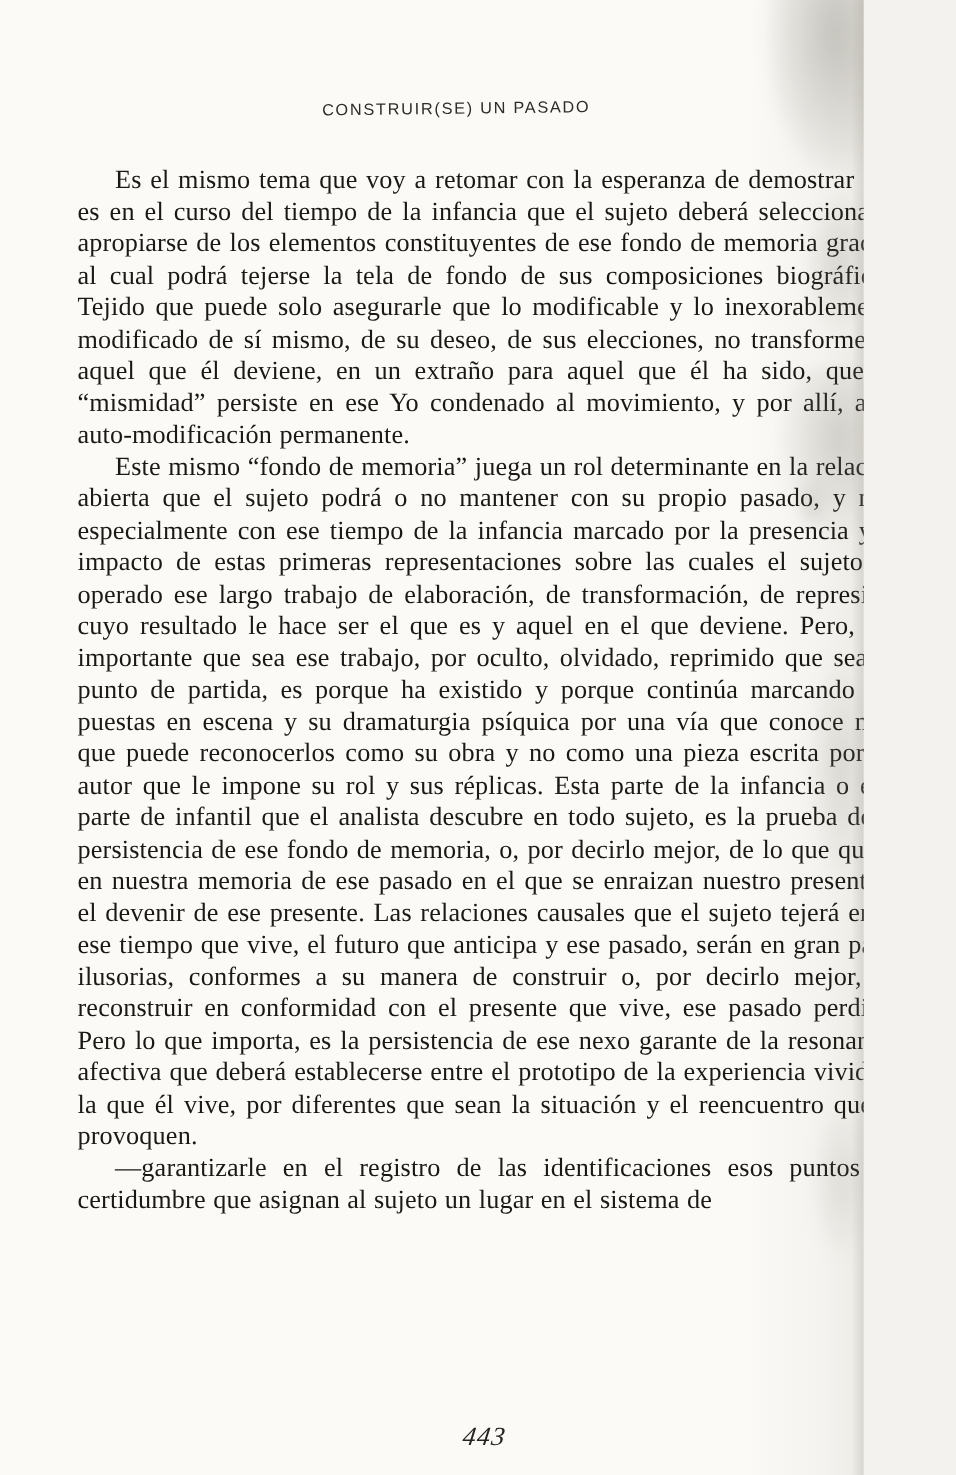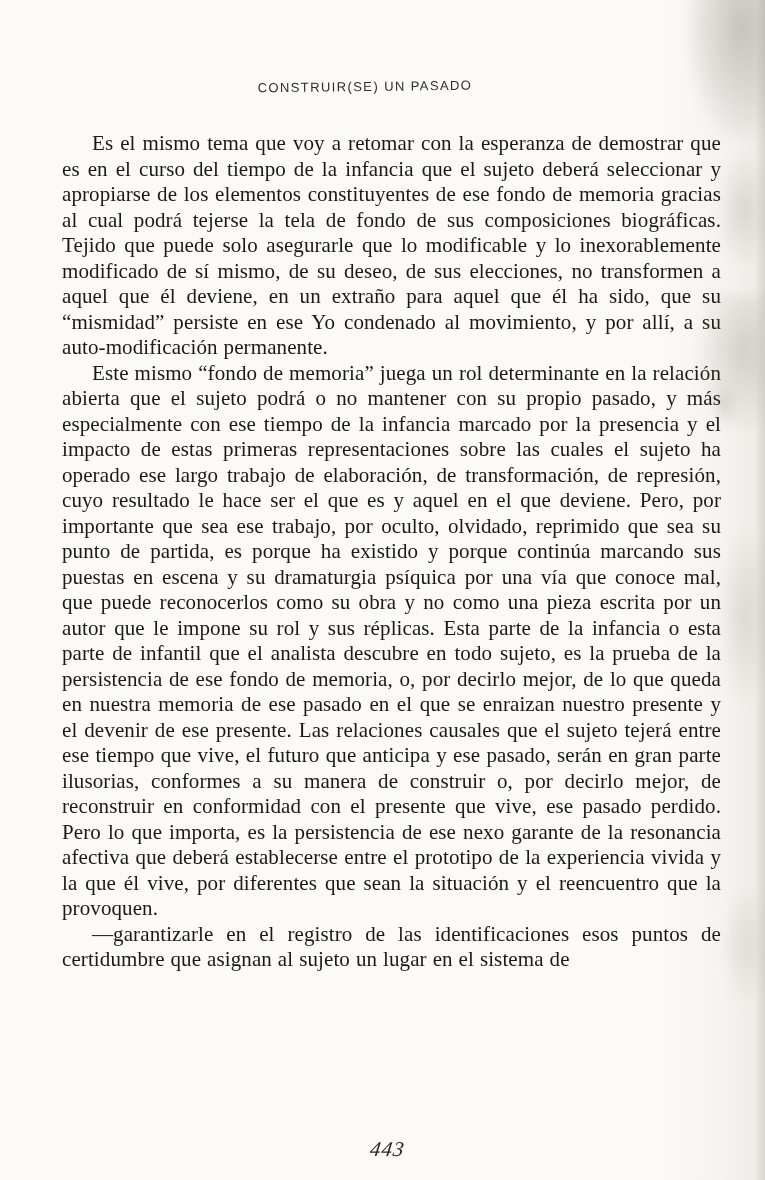--- a/index.html
+++ b/index.html
@@ -9,21 +9,21 @@
   }
   html,body{margin:0;padding:0;}
   body{
     width:765px;height:1180px;
     background:#f3f2ee;
     font-family:"Liberation Serif", serif;
     overflow:hidden;
   }
   .page{
     position:relative;
-    width:765px;height:1180px;
+    width:691px;height:1180px;
     background:linear-gradient(90deg,var(--paper) 0%,var(--paper) 86%,#f4f3ef 95%,#edebe6 100%);
     overflow:hidden;
   }
   .running-header{
     position:absolute;
     top:79px;left:0;width:730px;
     text-align:center;
     font-family:"Liberation Sans", sans-serif;
     font-size:13px;
     letter-spacing:1.4px;

